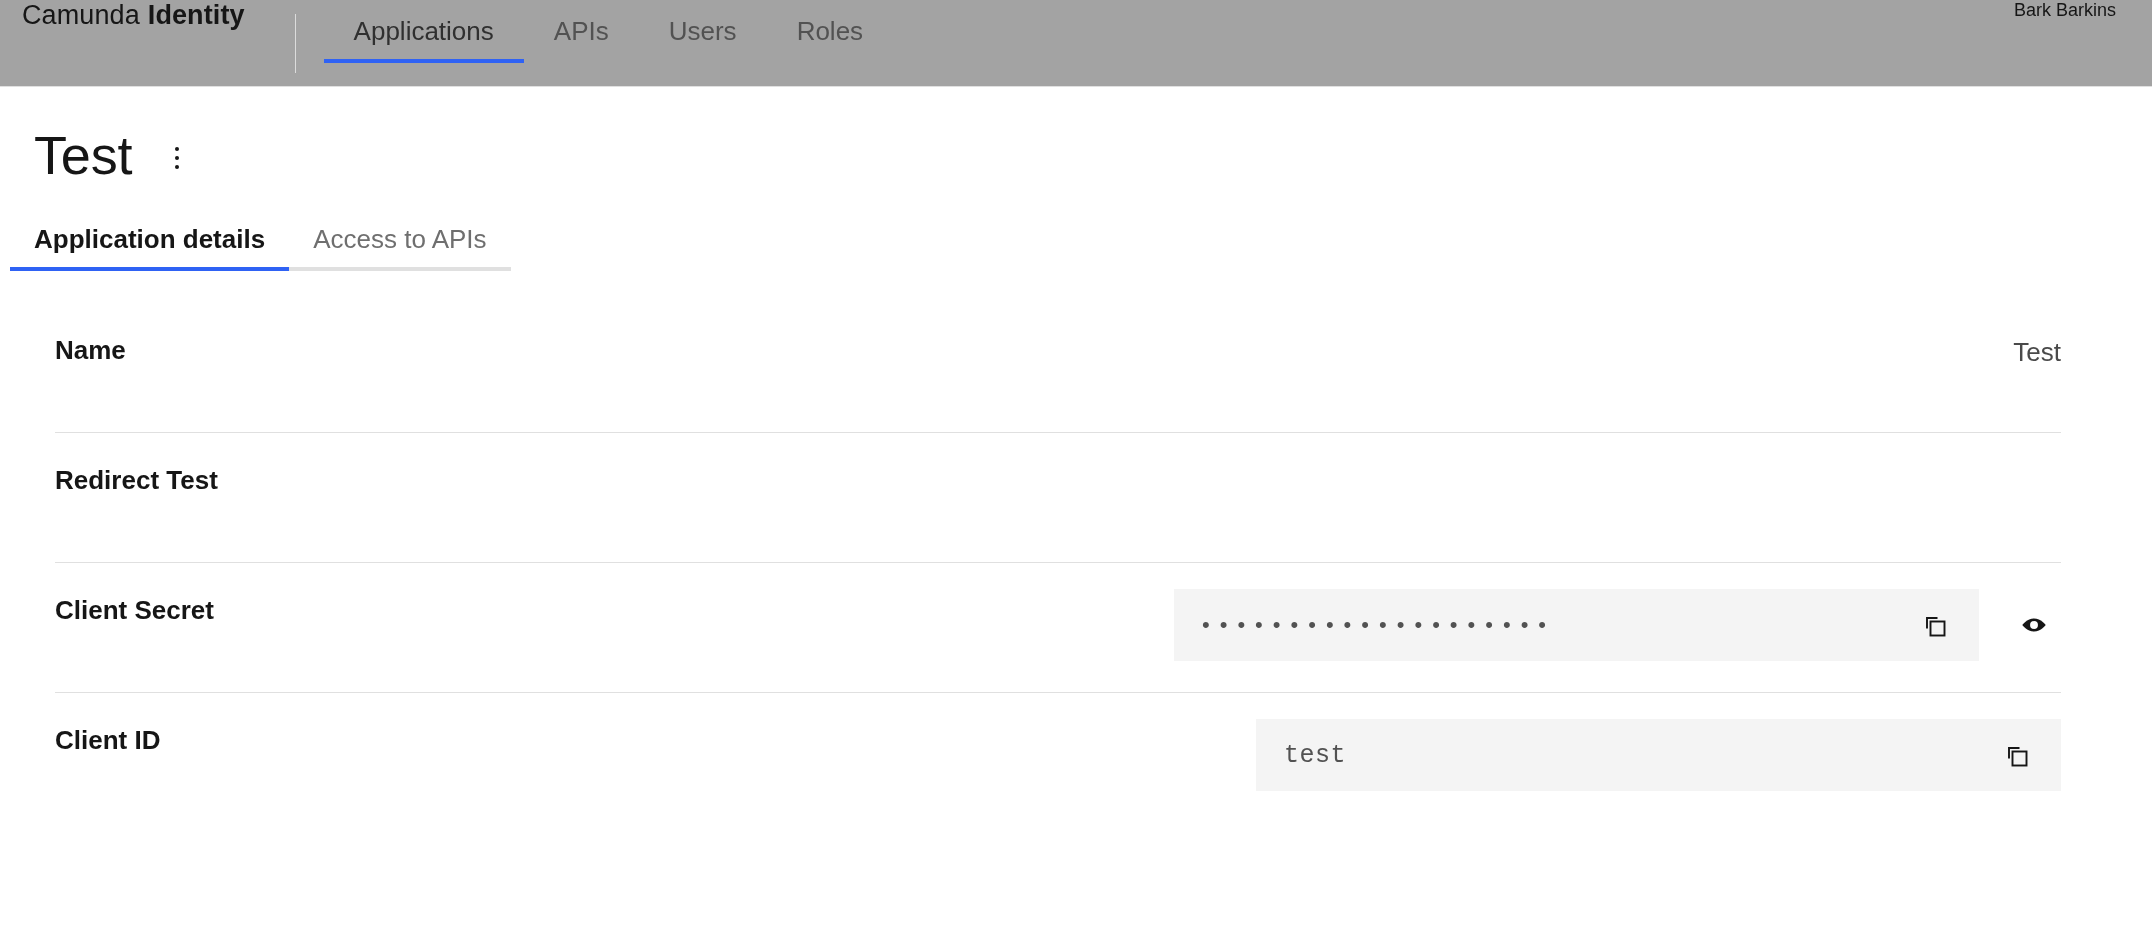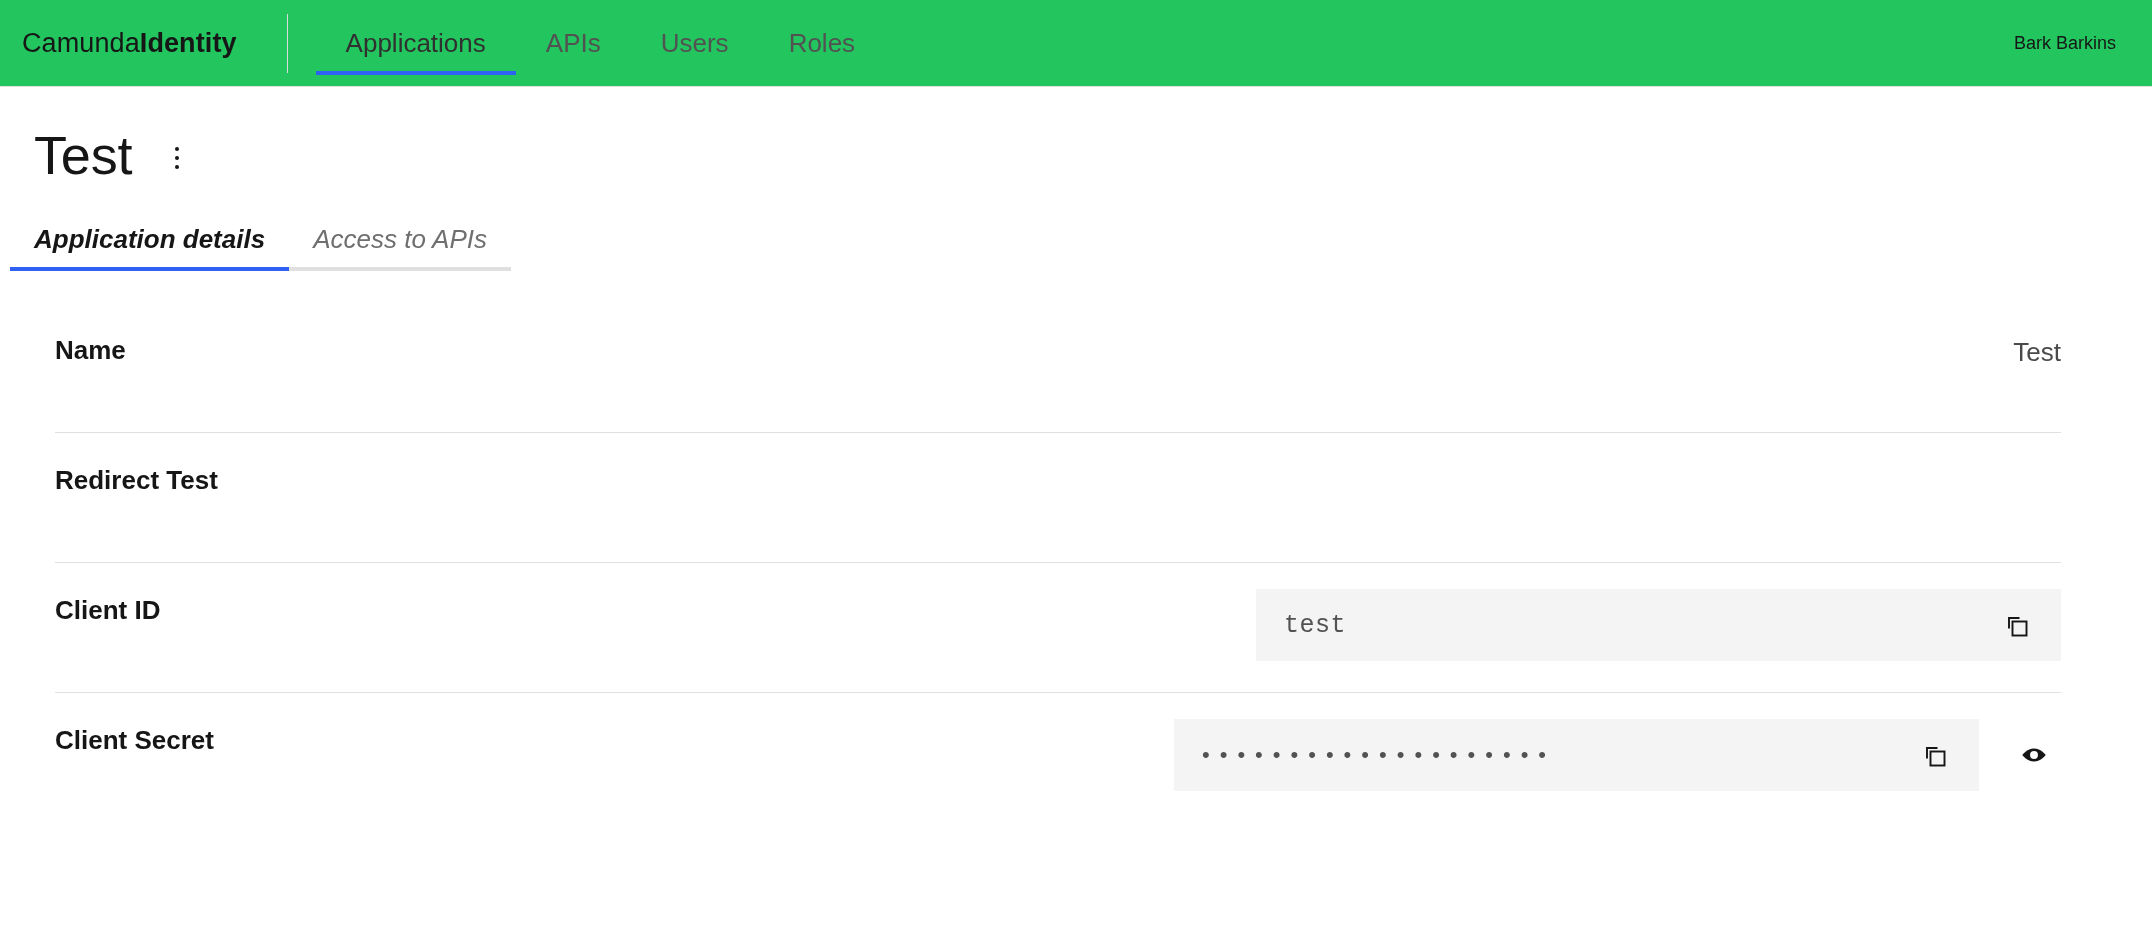--- a/index.html
+++ b/index.html
@@ -11,36 +11,36 @@
     font-family: "Liberation Sans", sans-serif;
     -webkit-font-smoothing: antialiased;
     overflow: hidden;
   }
 
   
   .app-header {
     position: relative;
     height: 87px;
     width: 100%;
-    background: #22c55e;
+    background: #a3a3a3;
     border-bottom: 1px solid #e0e0e0;
     display: flex;
-    align-items: center;
+    align-items: flex-start;
   }
 
   .brand {
     display: flex;
     align-items: center;
     padding-left: 22px;
     font-size: 27px;
     color: #161616;
     letter-spacing: 0.1px;
     white-space: nowrap;
   }
-  .brand .brand-strong { font-weight: 700; }
+  .brand .brand-strong { font-weight: 700; margin-left: 8px; }
 
   .brand-divider {
     width: 1px;
     background: #dcdcdc;
     margin: 14px 0 14px 50px;
     align-self: stretch;
     height: 59px;
     margin-top: 14px;
   }
 
@@ -120,21 +120,20 @@
     border-radius: 50%;
     background: #161616;
   }
 
   
   .subtabs {
     display: flex;
     margin-left: -24px;
     margin-top: 22px;
     position: relative;
-    font-style: italic;
   }
   .subtab {
     position: relative;
     padding: 0 24px 16px 24px;
     font-size: 26px;
     color: #6f6f6f;
     cursor: pointer;
     white-space: nowrap;
   }
   .subtab::after {
@@ -298,35 +297,20 @@
 
   <div class="details">
 
     <div class="detail-row">
       <div class="detail-label">Name</div>
       <div class="detail-value">Test</div>
     </div>
 
     <div class="detail-row">
       <div class="detail-label">Redirect Test</div>
-    </div>
-
-    <div class="detail-row">
-      <div class="detail-label">Client ID</div>
-      <div class="detail-field-wrap">
-        <div class="copy-field">
-          <span class="field-text">test</span>
-          <button class="copy-btn" aria-label="copy">
-            <svg width="28" height="28" viewBox="0 0 32 32" fill="none" aria-hidden="true">
-              <rect x="12" y="12" width="16" height="16" stroke="#161616" stroke-width="2.2" fill="none"></rect>
-              <polyline points="8,20 8,8 20,8" stroke="#161616" stroke-width="2.2" fill="none"></polyline>
-            </svg>
-          </button>
-        </div>
-      </div>
     </div>
 
     <div class="detail-row">
       <div class="detail-label">Client Secret</div>
       <div class="detail-field-wrap">
         <div class="copy-field">
           <span class="field-dots">••••••••••••••••••••</span>
           <button class="copy-btn" aria-label="copy">
             <svg width="28" height="28" viewBox="0 0 32 32" fill="none" aria-hidden="true">
               <rect x="12" y="12" width="16" height="16" stroke="#161616" stroke-width="2.2" fill="none"></rect>
@@ -336,14 +320,29 @@
         </div>
         <button class="reveal-btn" aria-label="show secret">
           <svg width="30" height="30" viewBox="0 0 32 32" aria-hidden="true">
             <path d="M16 9 C8.5 9 3.5 16 3.5 16 C3.5 16 8.5 23 16 23 C23.5 23 28.5 16 28.5 16 C28.5 16 23.5 9 16 9 Z" fill="#161616"></path>
             <circle cx="16" cy="16" r="4.2" fill="#ffffff"></circle>
           </svg>
         </button>
       </div>
     </div>
 
+    <div class="detail-row">
+      <div class="detail-label">Client ID</div>
+      <div class="detail-field-wrap">
+        <div class="copy-field">
+          <span class="field-text">test</span>
+          <button class="copy-btn" aria-label="copy">
+            <svg width="28" height="28" viewBox="0 0 32 32" fill="none" aria-hidden="true">
+              <rect x="12" y="12" width="16" height="16" stroke="#161616" stroke-width="2.2" fill="none"></rect>
+              <polyline points="8,20 8,8 20,8" stroke="#161616" stroke-width="2.2" fill="none"></polyline>
+            </svg>
+          </button>
+        </div>
+      </div>
+    </div>
+
   </div>
 </div>
 
 </body></html>

